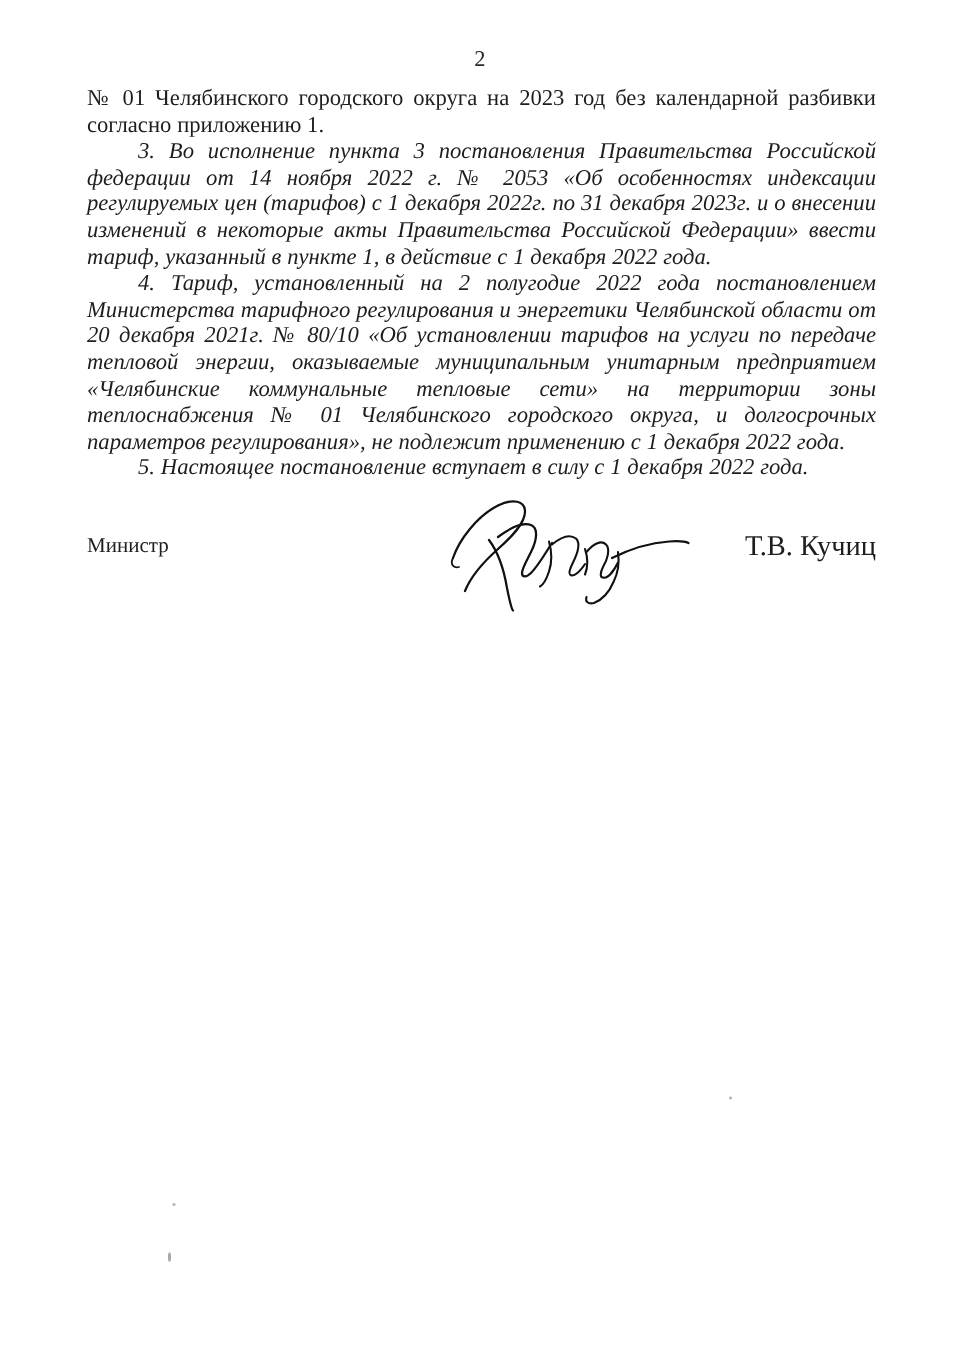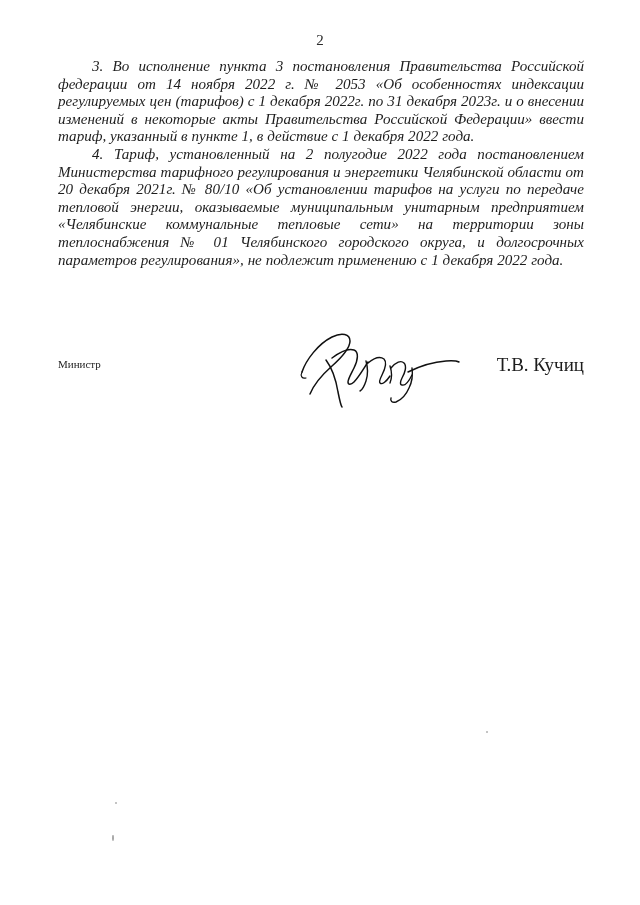--- a/index.html
+++ b/index.html
@@ -72,21 +72,21 @@
     position: absolute;
     left: 58px;
     top: 355px;
     width: 526px;
     height: 24px;
   }
   .sign-role {
     position: absolute;
     left: 0;
     top: 0;
-    font-size: 11px;
+    font-size: 14px;
     line-height: 19px;
     color: #1d1d1d;
   }
   .sign-name {
     position: absolute;
     right: 0;
     top: 0;
     font-size: 19px;
     line-height: 19px;
     color: #1d1d1d;
@@ -120,25 +120,27 @@
 </style>
 </head>
 <body>
 
 <div class="page">
 
   <div class="page-number">2</div>
 
   <div class="body-col">
 
+    <p class="para no-stretch">№ 01 Челябинского городского округа на 2023 год без календарной разбивки согласно приложению 1.</p>
 
     <p class="para indent no-stretch">3. Во исполнение пункта 3 постановления Правительства Российской федерации от 14 ноября 2022 г. № 2053 «Об особенностях индексации регулируемых цен (тарифов) с 1 декабря 2022г. по 31 декабря 2023г. и о внесении изменений в некоторые акты Правительства Российской Федерации» ввести тариф, указанный в пункте 1, в действие с 1 декабря 2022 года.</p>
 
     <p class="para indent no-stretch">4. Тариф, установленный на 2 полугодие 2022 года постановлением Министерства тарифного регулирования и энергетики Челябинской области от 20 декабря 2021г. № 80/10 «Об установлении тарифов на услуги по передаче тепловой энергии, оказываемые муниципальным унитарным предприятием «Челябинские коммунальные тепловые сети» на территории зоны теплоснабжения № 01 Челябинского городского округа, и долгосрочных параметров регулирования», не подлежит применению с 1 декабря 2022 года.</p>
 
+    <p class="para indent no-stretch">5. Настоящее постановление вступает в силу с 1 декабря 2022 года.</p>
 
   </div>
 
   <div class="signature">
     <svg viewBox="0 0 168 78" xmlns="http://www.w3.org/2000/svg" aria-hidden="true">
       <g fill="none" stroke="#111111" stroke-linecap="round" stroke-linejoin="round">
         <path d="M6 42 C 10 30, 22 14, 36 7 C 46 2, 54 4, 54 11 C 54 19, 45 28, 36 36
                  C 27 44, 18 54, 14 64" stroke-width="1.5"></path>
         <path d="M30 30 C 36 38, 40 50, 42 62 C 44 72, 45 76, 46 77" stroke-width="1.5"></path>
         <path d="M36 28 C 44 22, 52 18, 58 20 C 63 22, 62 30, 58 38 C 55 44, 52 49, 52 52

